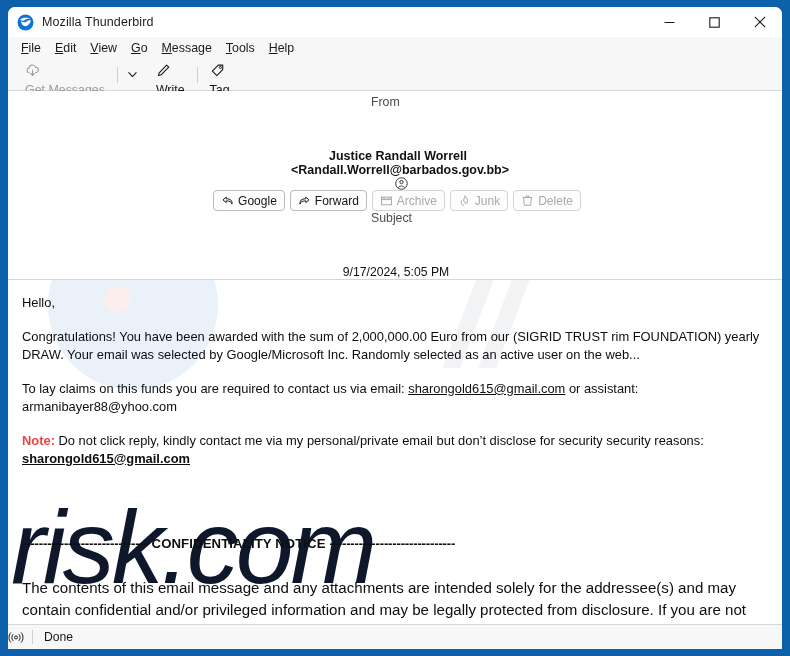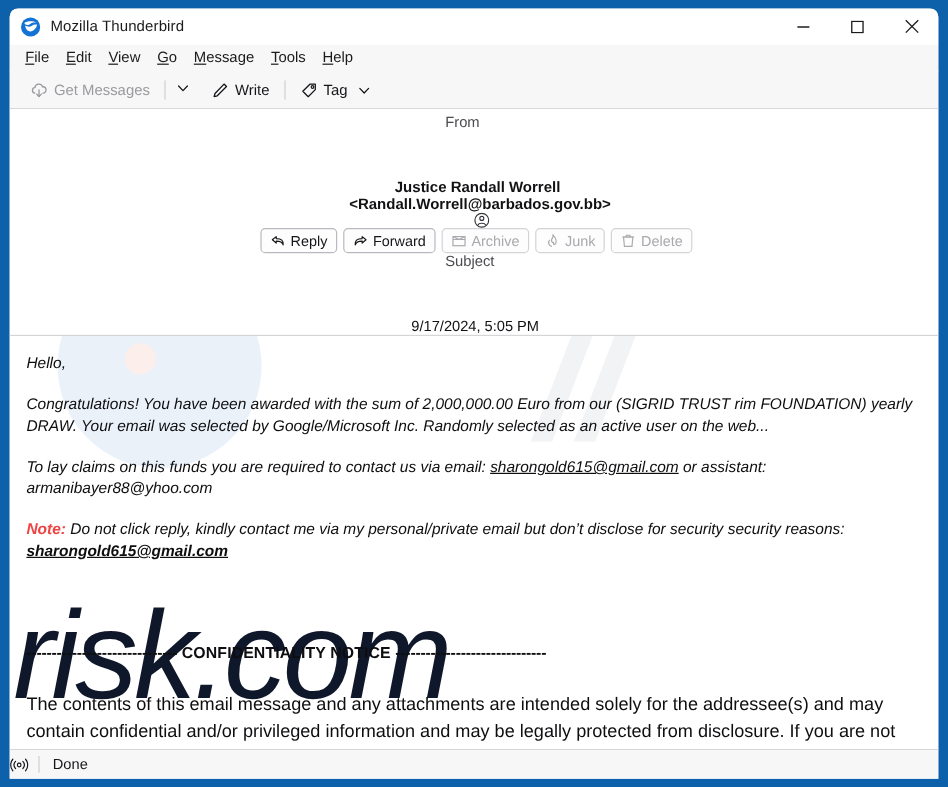--- a/index.html
+++ b/index.html
@@ -91,29 +91,30 @@
     height: 31px;
     flex: 0 0 31px;
     background: #f7f7f8;
     display: flex;
     align-items: center;
     padding-left: 10px;
     border-bottom: 1px solid #d8d8dc;
   }
   .tbbtn {
     display: flex;
-    align-items: center;
+    align-items: flex-start;
     gap: 5px;
     height: 24px;
     padding: 0 7px;
     border-radius: 4px;
     font-size: 12.4px;
     color: #16161a;
     cursor: default;
     white-space: nowrap;
+    flex-direction: column;
   }
   .tbbtn.disabled { color: #9a9a9f; }
   .tbbtn svg { display: block; }
   .tbsep {
     width: 1px; height: 16px;
     background: #d0d0d4;
     margin: 0 5px;
   }
   .chev-btn {
     width: 20px; height: 22px;
@@ -239,21 +240,20 @@
   #bodycontent {
     position: relative;
     z-index: 1;
     padding-top: 14px;
   }
   .p {
     font-size: 12.9px;
     color: #0e0e10;
     line-height: 1.39;
     margin: 0 0 16px 0;
-    font-style: italic;
   }
   .lnk {
     color: #0e0e10;
     text-decoration: underline;
     text-underline-offset: 1px;
     cursor: pointer;
   }
   .note-lbl { color: #ef4444; font-weight: bold; }
   .lnk-strong {
     color: #0e0e10;
@@ -397,21 +397,21 @@
         </span>
         <span class="hdr-spacer"></span>
         <div class="hdr-actions">
 
           <div class="actbtn">
             <span>
               <svg width="13" height="13" viewBox="0 0 14 14">
                 <path d="M5.6 3.4 L2.1 6.3 L5.6 9.2 L5.6 7.4 C9.6 7.4 11.2 8.6 11.8 10.9 C12.2 7.0 10.4 5.2 5.6 5.2 Z" fill="none" stroke="#16161a" stroke-width="1.05" stroke-linejoin="round"></path>
               </svg>
             </span>
-            <span>Reply</span>
+            <span>Google</span>
           </div>
 
           <div class="actbtn">
             <span>
               <svg width="13" height="13" viewBox="0 0 14 14">
                 <path d="M8.4 3.4 L11.9 6.3 L8.4 9.2 L8.4 7.4 C4.4 7.4 2.8 8.6 2.2 10.9 C1.8 7.0 3.6 5.2 8.4 5.2 Z" fill="none" stroke="#16161a" stroke-width="1.05" stroke-linejoin="round"></path>
               </svg>
             </span>
             <span>Forward</span>
           </div>

